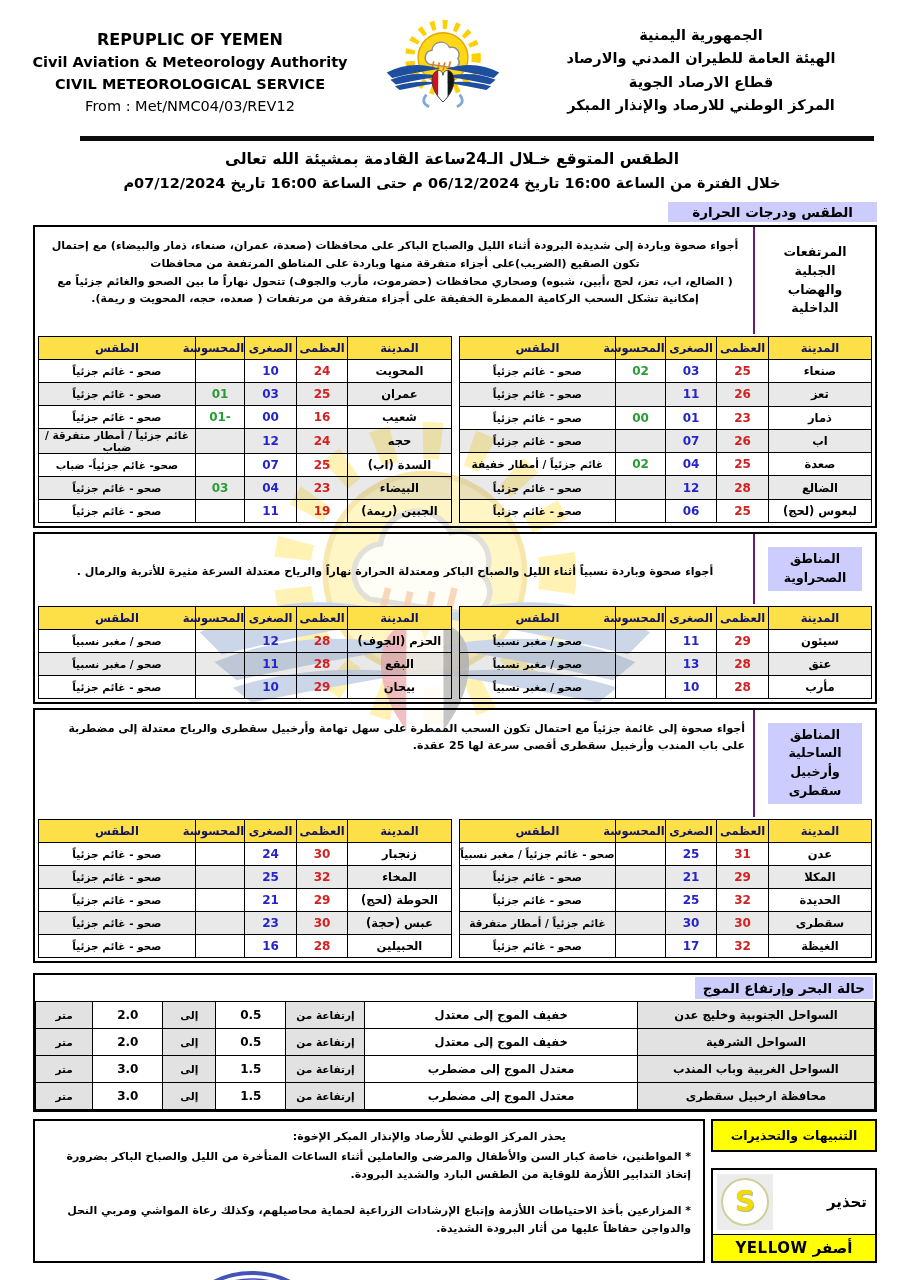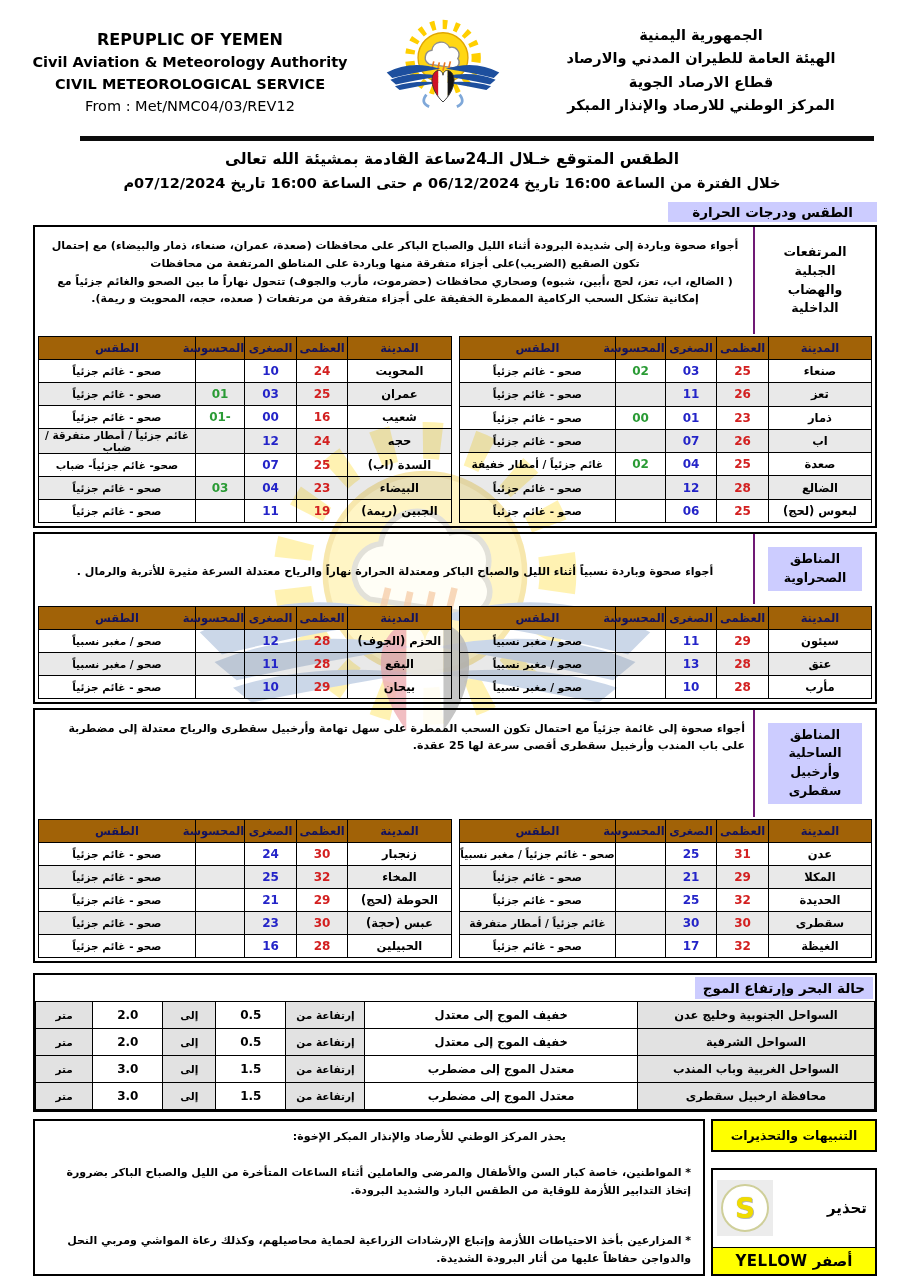--- a/index.html
+++ b/index.html
@@ -27,21 +27,21 @@
   .intro-row { display:flex; align-items:stretch; }
   .side-col { width:122px; border-left:2px solid #701a75; display:flex; align-items:center; justify-content:center; padding:13px; }
   .side-lbl { font-weight:bold; font-size:12.5px; text-align:center; line-height:1.5; padding:3px 5px; }
   .side-lbl.lav { background:#ccccff; }
   .intro-text { flex:1; padding:10px 8px 4px 10px; font-weight:bold; font-size:11px; line-height:1.62; text-align:center; }
   .intro-text p { margin:0; }
   
   .tables { display:flex; gap:7px; padding:2px 3px 3px 3px; }
   table { border-collapse:collapse; width:100%; table-layout:fixed; }
   .ttab { flex:1; }
-  .ttab th { background:#a16207; color:#12125e; font-size:11.5px; font-weight:bold; border:1.5px solid #000; height:23px; }
+  .ttab th { background:#fde047; color:#12125e; font-size:11.5px; font-weight:bold; border:1.5px solid #000; height:23px; }
   .ttab td { border:1.5px solid #000; height:23px; text-align:center; font-weight:bold; font-size:11px; background:transparent; }
   .ttab tbody tr:nth-child(even) td { background:rgba(120,120,120,0.16); }
   td.max { color:#d32020; direction:ltr; font-size:12px; }
   td.min { color:#2424c8; direction:ltr; font-size:12px; }
   td.feel { color:#2a9b35; direction:ltr; font-size:12px; }
   td.city { font-size:11.5px; }
   td.wx { font-size:10.5px; }
   
   .sea-head { width:fit-content; background:#ccccff; font-weight:bold; font-size:13.5px; padding:3px 8px; margin:2px 2px 0 auto; }
   .sea-tab td { border:1.5px solid #000; height:27px; text-align:center; font-weight:bold; font-size:11.5px; }
@@ -59,22 +59,22 @@
   .warn-card-top { flex:1; display:flex; align-items:center; justify-content:space-between; padding:4px 8px 4px 4px; }
   .warn-word { font-weight:bold; font-size:15px; }
   .s-box { width:56px; height:56px; background:#ececec; display:flex; align-items:center; justify-content:center; }
   .s-circle { width:48px; height:48px; background:#fff; border:2px solid #cfcf9a; border-radius:50%;
               display:flex; align-items:center; justify-content:center; }
   .s-letter { color:#f0dc00; font-weight:bold; font-size:28px; text-shadow:0 0 1px #9a9a9a, 1px 1px 0 #bbb; font-family:"DejaVu Sans",sans-serif; }
   .warn-level { background:#ffff00; text-align:center; font-weight:bold; font-size:15px; padding:4px 0; border-top:1.5px solid #000; }
   .warn-level .en { font-family:"DejaVu Sans",sans-serif; letter-spacing:.5px; }
   .warn-text { flex:1; border:2.5px solid #000; padding:7px 12px 6px 10px; font-weight:bold; font-size:11px; line-height:1.65; }
   .warn-text .intro { text-align:right; padding-right:125px; }
-  .warn-text p.item { text-align:right; margin-top:18px; }
-  .warn-text p.item2 { margin-top:32px; }
+  .warn-text p.item { text-align:right; margin-top:2px; }
+  .warn-text p.item2 { margin-top:18px; }
   
   .footer { position:relative; height:188px; margin-top:4px; }
   .sup { position:absolute; right:118px; top:34px; text-align:center; font-weight:bold; }
   .sup .t { font-size:13px; }
   .sup .n { font-size:12px; margin-top:12px; }
   .graytext-r { position:absolute; left:300px; top:28px; color:#9a9a9a; font-weight:bold; font-size:13px; }
   .graytext-l { position:absolute; left:48px; top:30px; color:#9a9a9a; font-weight:bold; font-size:13px; }
   .stamp { position:absolute; left:168px; top:0px; }
   
   .watermark { position:absolute; left:185px; top:418px; z-index:1; opacity:.40; }

